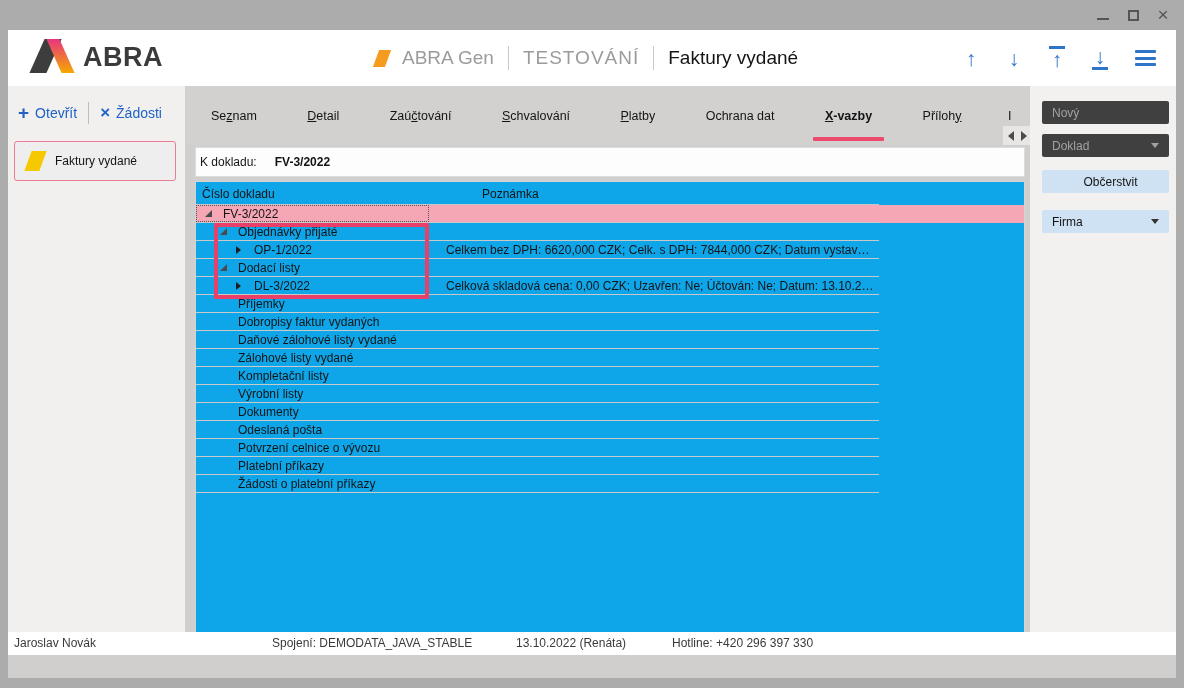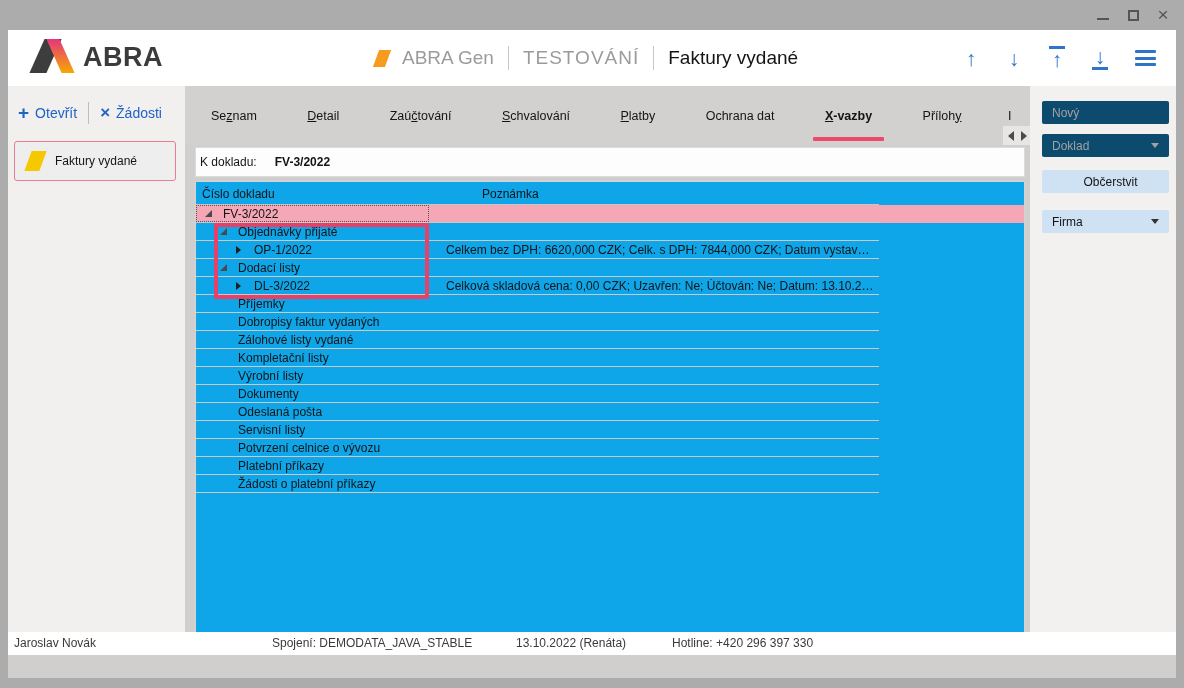--- a/index.html
+++ b/index.html
@@ -87,21 +87,21 @@
   .cell-label{position:absolute;top:2px;white-space:nowrap;}
   .lv0 .cell-label{left:27px;} .lv1 .cell-label{left:42px;} .lv2 .cell-label{left:58px;}
   .cell-note{position:absolute;left:250px;top:2px;width:428px;white-space:nowrap;overflow:hidden;text-overflow:ellipsis;}
   .focus-rect{display:none;}
   .selected .focus-rect{display:block;position:absolute;left:0;top:0;width:233px;height:17px;border:1px dotted #555;}
   .annotation-box{position:absolute;left:18px;top:41px;width:215px;height:76px;border:4px solid var(--accent_crimson);z-index:5;pointer-events:none;}
 
   
   .right-panel{position:absolute;left:1022px;top:0;width:146px;height:569px;background:#f2f1f0;}
   .rp-btn{position:absolute;left:12px;width:127px;height:23px;border-radius:2px;display:flex;align-items:center;padding-left:10px;font-size:12px;cursor:pointer;}
-  .rp-btn.disabled{background:#0c4a6e;color:#a2a2a2;cursor:default;}
+  .rp-btn.disabled{background:#404040;color:#a2a2a2;cursor:default;}
   .rp-btn.enabled{background:var(--button_blue_bg);color:#141414;}
   .caret{position:absolute;right:10px;top:9px;width:0;height:0;border-left:4px solid transparent;border-right:4px solid transparent;border-top:5px solid #333;}
   .caret.gray{border-top-color:#a2a2a2;}
   .btn-novy{top:15px;} .btn-doklad{top:48px;} .btn-obcerstvit{top:84px;justify-content:center;} .btn-firma{top:124px;}
 
   
   .statusbar{position:absolute;left:0;bottom:0;width:1168px;height:23px;background:#fff;font-size:12px;color:#3a3a3a;}
   .sb-item{position:absolute;top:4px;white-space:nowrap;}
   .sb-user{left:6px;} .sb-conn{left:264px;} .sb-date{left:508px;} .sb-hotline{left:664px;}
 </style>
@@ -269,20 +269,26 @@
 
   </div>
           <div class="tree-row lv1">
 
     <span class="cell-label">Dobropisy faktur vydaných</span>
     <span class="cell-note"></span>
 
   </div>
           <div class="tree-row lv1">
 
+    <span class="cell-label">Daňové zálohové listy vydané</span>
+    <span class="cell-note"></span>
+
+  </div>
+          <div class="tree-row lv1">
+
     <span class="cell-label">Zálohové listy vydané</span>
     <span class="cell-note"></span>
 
   </div>
           <div class="tree-row lv1">
 
     <span class="cell-label">Kompletační listy</span>
     <span class="cell-note"></span>
 
   </div>
@@ -294,26 +300,20 @@
   </div>
           <div class="tree-row lv1">
 
     <span class="cell-label">Dokumenty</span>
     <span class="cell-note"></span>
 
   </div>
           <div class="tree-row lv1">
 
     <span class="cell-label">Odeslaná pošta</span>
-    <span class="cell-note"></span>
-
-  </div>
-          <div class="tree-row lv1">
-
-    <span class="cell-label">Servisní listy</span>
     <span class="cell-note"></span>
 
   </div>
           <div class="tree-row lv1">
 
     <span class="cell-label">Potvrzení celnice o vývozu</span>
     <span class="cell-note"></span>
 
   </div>
           <div class="tree-row lv1">

